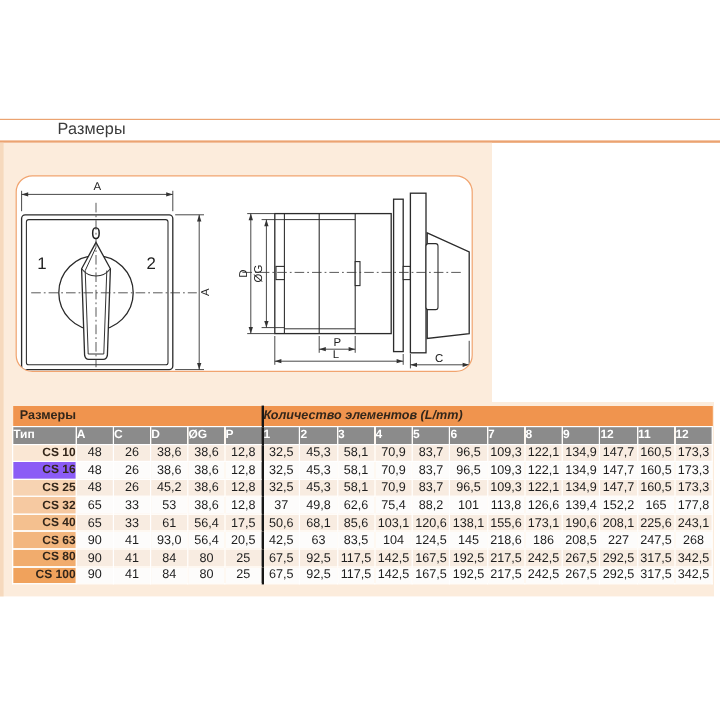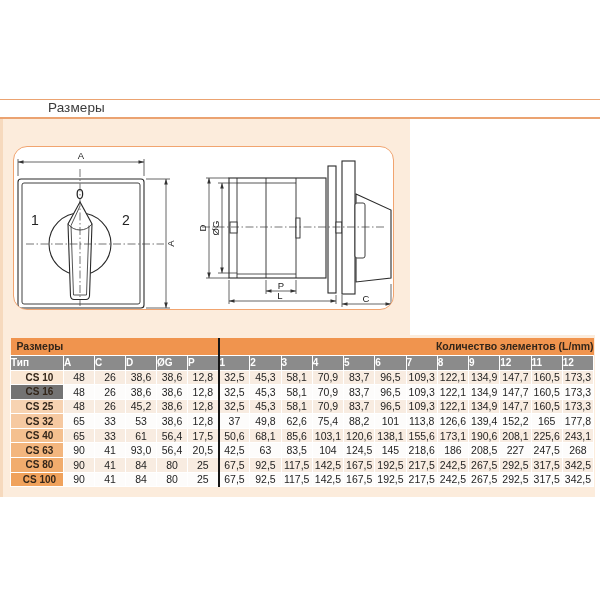--- a/index.html
+++ b/index.html
@@ -22,27 +22,27 @@
   .panel-drawing{left:0;top:119px;width:410px;height:216px;}
   .drawing-box{position:absolute;left:13px;top:27px;width:381px;height:164px;background:#fff;
                border:1.5px solid var(--boxborder);border-radius:14px;overflow:hidden;}
   .drawing-box svg{display:block;}
   .panel-table{left:0;top:335px;width:595px;height:162px;}
   table{position:absolute;left:10px;top:3px;width:583px;border-collapse:collapse;table-layout:fixed;}
   th,td{padding:0;overflow:hidden;white-space:nowrap;}
   tr.h1 th{height:17px;background:var(--orange);color:var(--headink);font-size:10.5px;
            font-weight:bold;border-bottom:1px solid #fff;}
   th.h1-left{text-align:left;padding-left:6px;}
-  th.h1-right{text-align:right;}
+  th.h1-right{text-align:left;font-style:italic;}
   tr.h2 th{height:15px;background:var(--gray);color:#fff;font-size:10px;font-weight:bold;
            text-align:left;border:1px solid #fff;margin-left:36px;}
   tbody td{height:14.6px;font-size:10.5px;text-align:center;color:var(--ink);border:1px solid #fff;}
   tbody tr.odd td{background:var(--rowcream);}
   tbody tr.even td{background:var(--rowwhite);}
-  td.type{text-align:center;padding-left:5px;font-weight:bold;color:var(--headink);font-size:10px;}
+  td.type{text-align:right;padding-left:5px;font-weight:bold;color:var(--headink);font-size:10px;}
   .first-right{border-left:2px solid var(--divider) !important;}
   svg text{font-family:"Liberation Sans",sans-serif;fill:#222;}
   .dim{font-size:9.5px;}
   .pos{font-size:14px;}
 </style>
 </head>
 <body>
 
 <div class="page">
 
@@ -193,21 +193,21 @@
             <td>83,7</td>
             <td>96,5</td>
             <td>109,3</td>
             <td>122,1</td>
             <td>134,9</td>
             <td>147,7</td>
             <td>160,5</td>
             <td>173,3</td>
           </tr>
           <tr class="even">
-            <td class="type" style="background: #737373;">CS 16</td>
+            <td class="type" style="background: #8b5cf6;">CS 16</td>
             <td>48</td>
             <td>26</td>
             <td>38,6</td>
             <td>38,6</td>
             <td>12,8</td>
             <td class="first-right">32,5</td>
             <td>45,3</td>
             <td>58,1</td>
             <td>70,9</td>
             <td>83,7</td>

